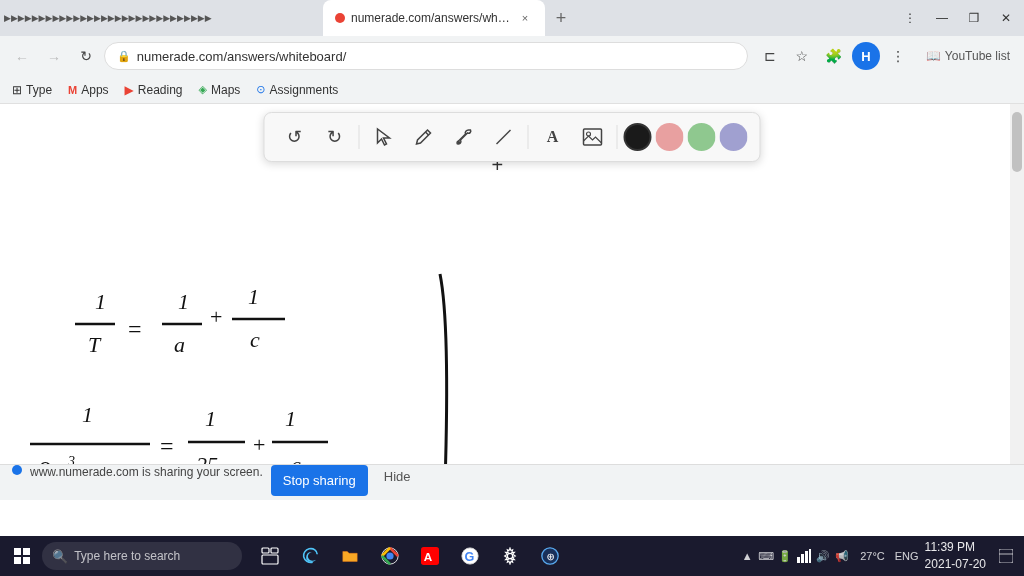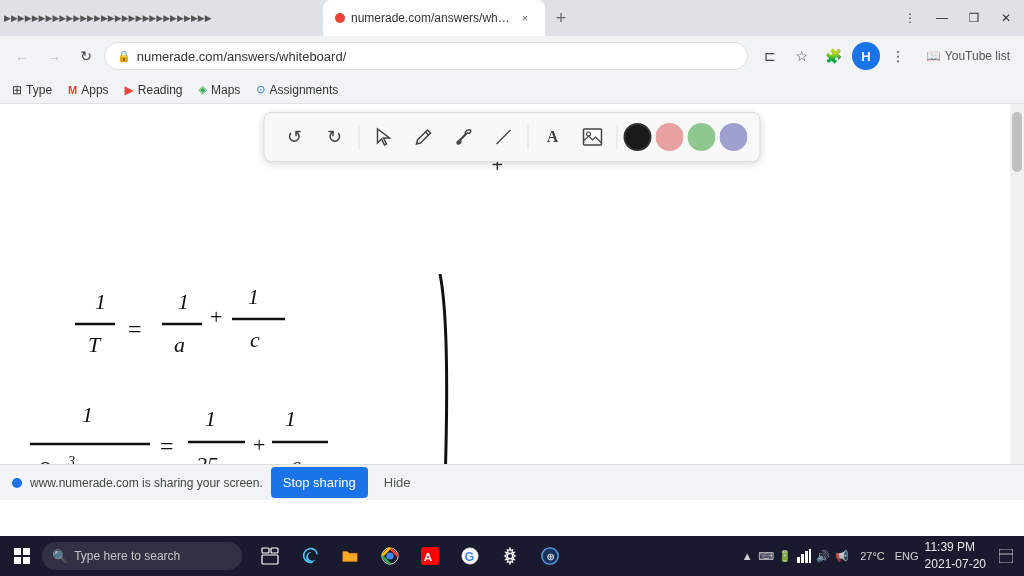--- a/index.html
+++ b/index.html
@@ -37,21 +37,21 @@
     .color-circle.active { border-color: #333; }
     .color-black { background: #1a1a1a; }
     .color-pink { background: #e8a0a0; }
     .color-green { background: #8fc88f; }
     .color-purple { background: #a0a0d0; }
 
     
     .cursor-plus { position: absolute; top: 50px; left: 48%; font-size: 20px; color: #333; pointer-events: none; }
 
     
-    .screen-share-bar { position: absolute; bottom: 0; left: 0; right: 0; background: #f1f3f4; border-top: 1px solid #ddd; height: 36px; display: flex; align-items: center; padding: 0 12px; gap: 8px; font-size: 13px; color: #555; z-index: 20; }
+    .screen-share-bar { position: absolute; bottom: 0; left: 0; right: 0; background: #f1f3f4; border-top: 1px solid #ddd; height: 36px; display: flex; align-items: flex-start; padding: 0 12px; gap: 8px; font-size: 13px; color: #555; z-index: 20; }
     .screen-share-dot { width: 10px; height: 10px; background: #1a73e8; border-radius: 50%; }
     .screen-share-text { font-size: 12px; color: #444; }
     .stop-sharing-btn { background: #1a73e8; color: #fff; border: none; border-radius: 4px; padding: 8px 12px; font-size: 13px; cursor: pointer; font-family: inherit; }
     .hide-btn { background: transparent; border: none; color: #555; font-size: 13px; cursor: pointer; font-family: inherit; padding: 4px 8px; }
 
     
     .scrollbar { position: absolute; right: 0; top: 0; width: 14px; height: 100%; background: #f1f1f1; }
     .scrollbar-thumb { position: absolute; top: 8px; left: 2px; width: 10px; height: 60px; background: #c1c1c1; border-radius: 5px; }
 
     

